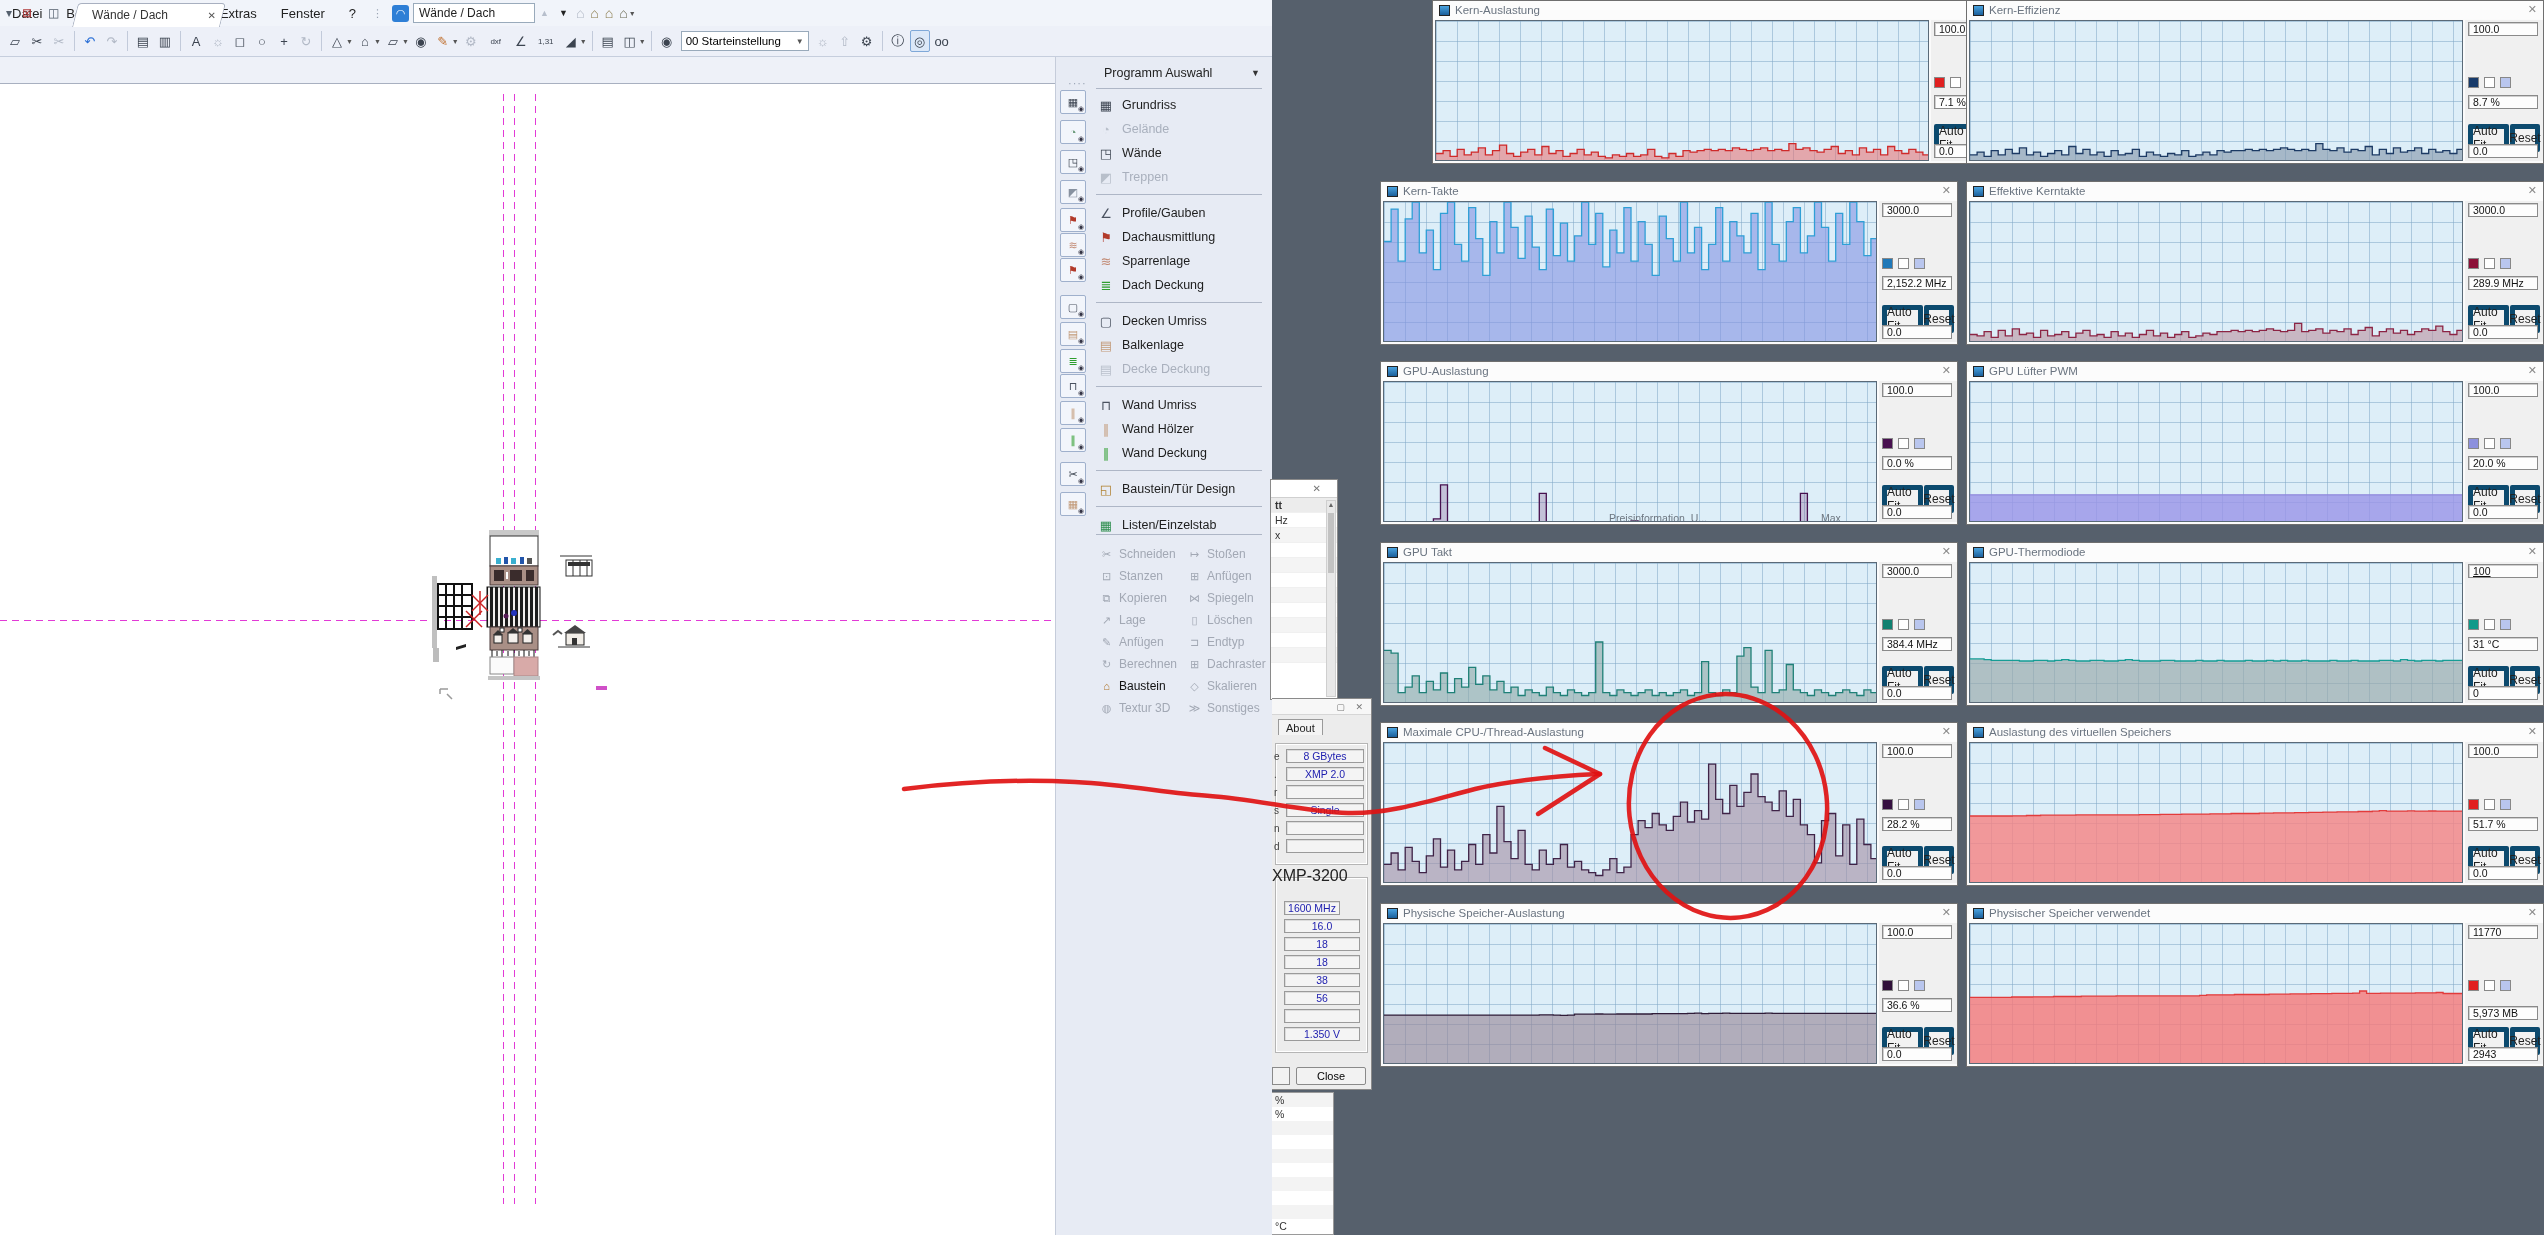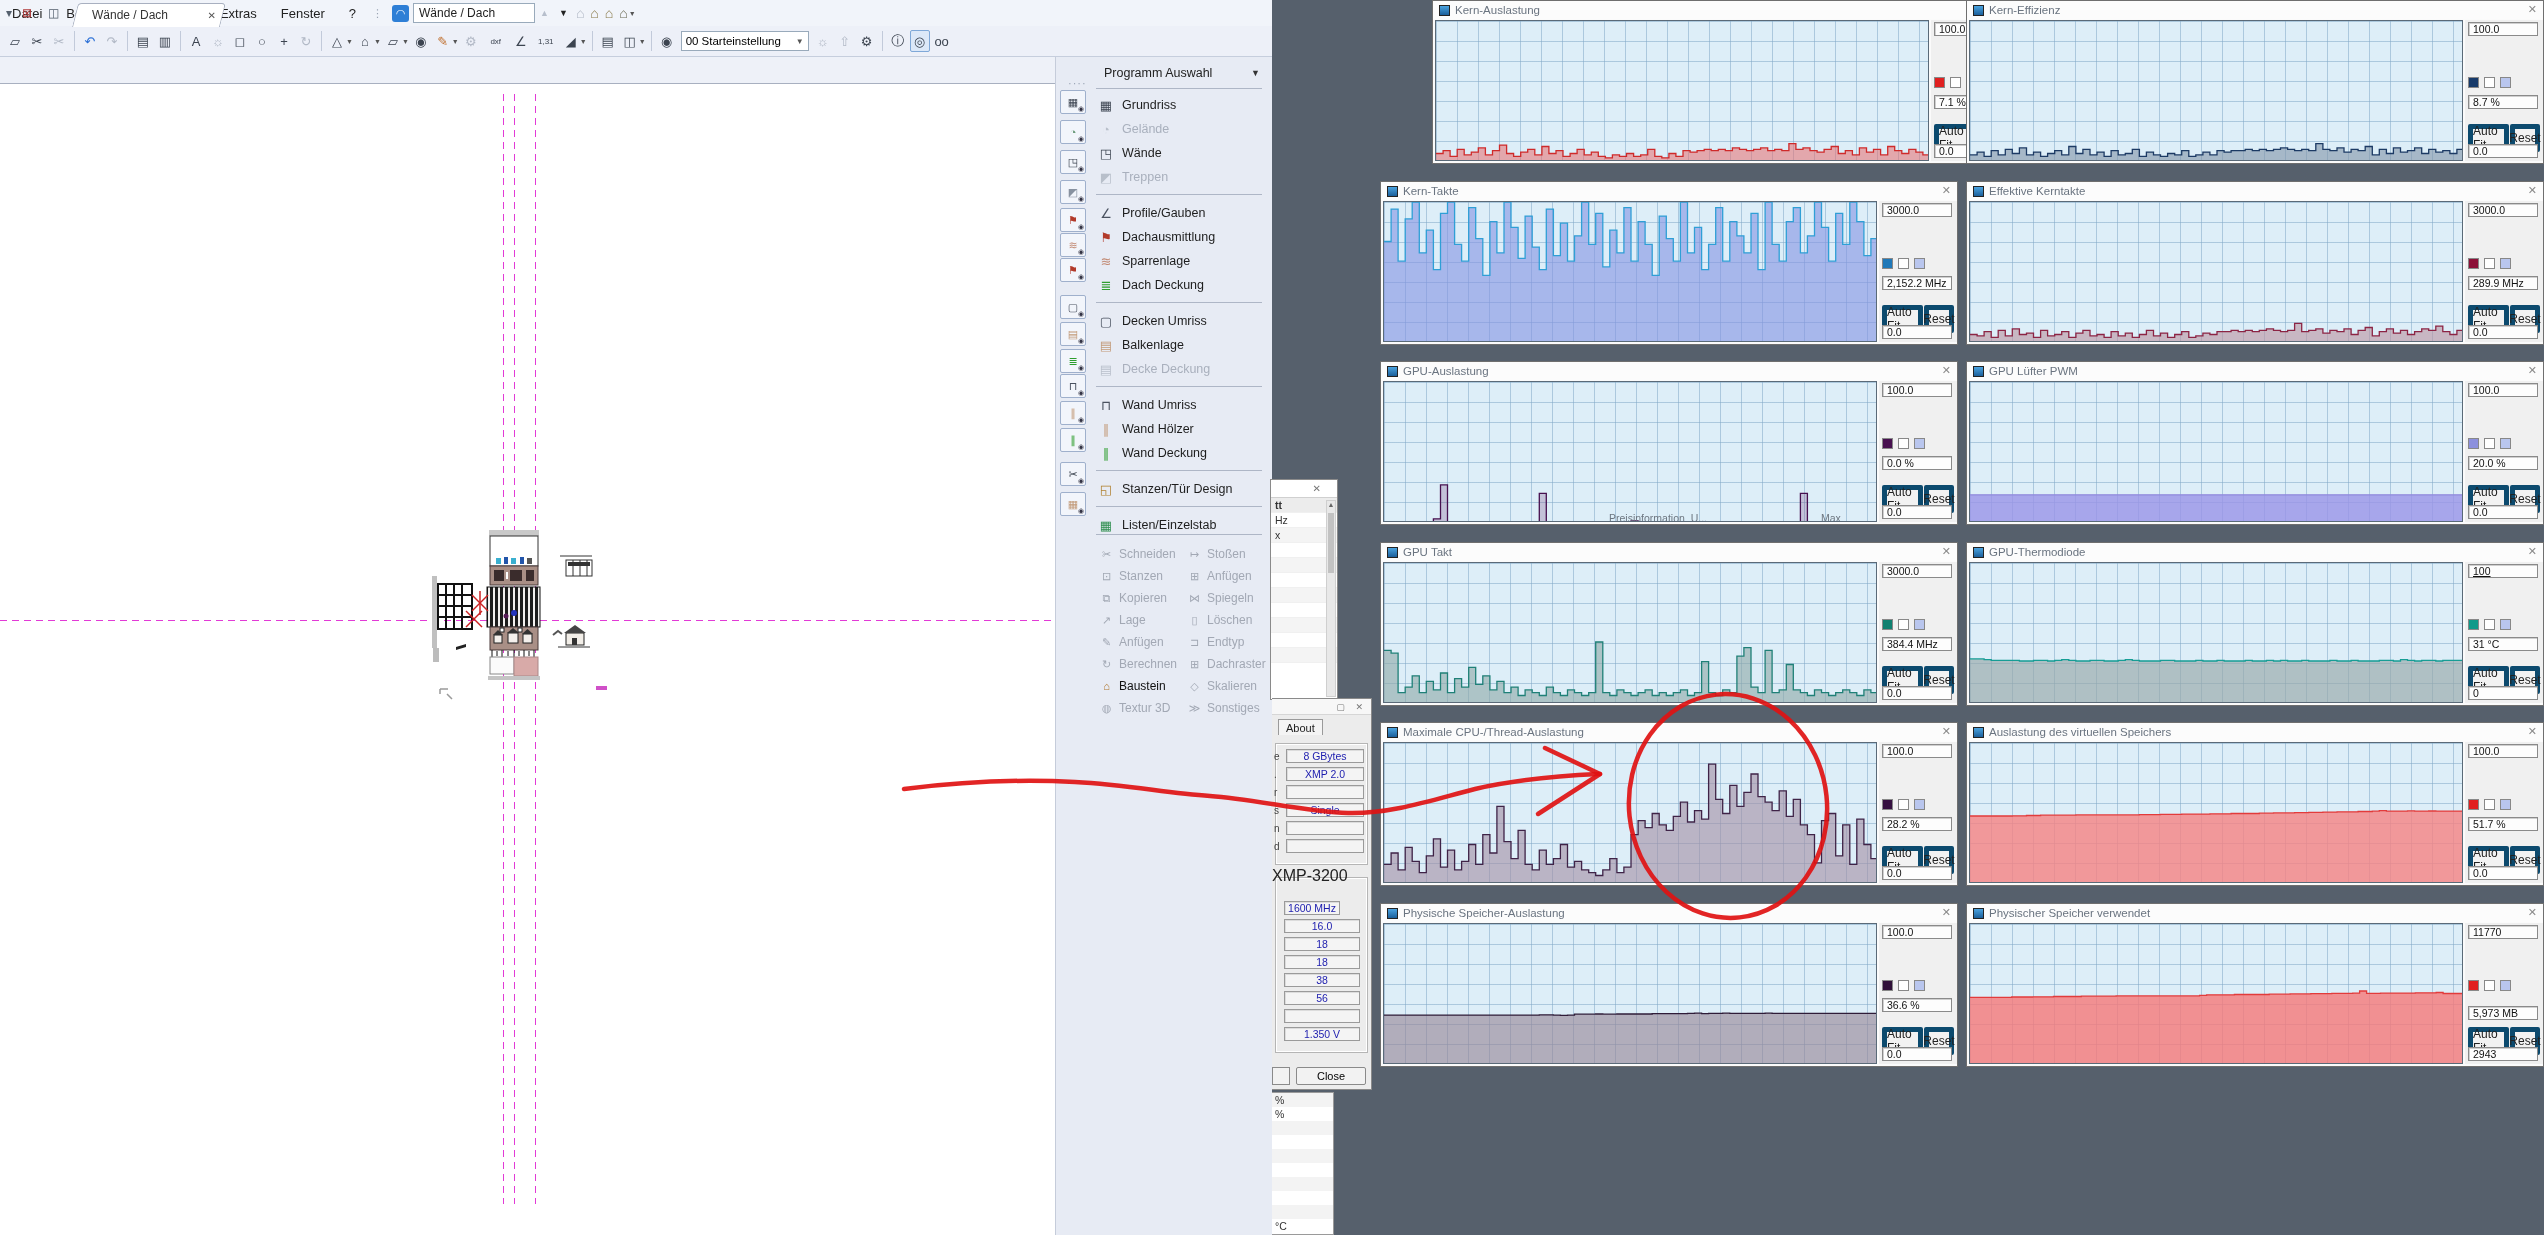--- a/index.html
+++ b/index.html
@@ -331,21 +331,21 @@
             <span class="plist-ic" style="color: rgb(194, 154, 120);">∥</span>
             <span>Wand Hölzer</span>
           </div>
           <div class="plist-item" style="top: 384px;">
             <span class="plist-ic" style="color: rgb(46, 158, 46);">∥</span>
             <span>Wand Deckung</span>
           </div>
           <div class="hline" style="top: 413px;"></div>
           <div class="plist-item" style="top: 420px;">
             <span class="plist-ic" style="color: rgb(176, 129, 47);">◱</span>
-            <span>Stanzen/Tür Design</span>
+            <span>Baustein/Tür Design</span>
           </div>
           <div class="hline" style="top: 449px;"></div>
           <div class="plist-item" style="top: 456px;">
             <span class="plist-ic" style="color: rgb(46, 142, 78);">▦</span>
             <span>Listen/Einzelstab</span>
           </div>
         </div>
       <div id="pstrip">
           <div class="strip-btn" style="top: 33px;">
             <span style="color:#3c4450">▦</span>

